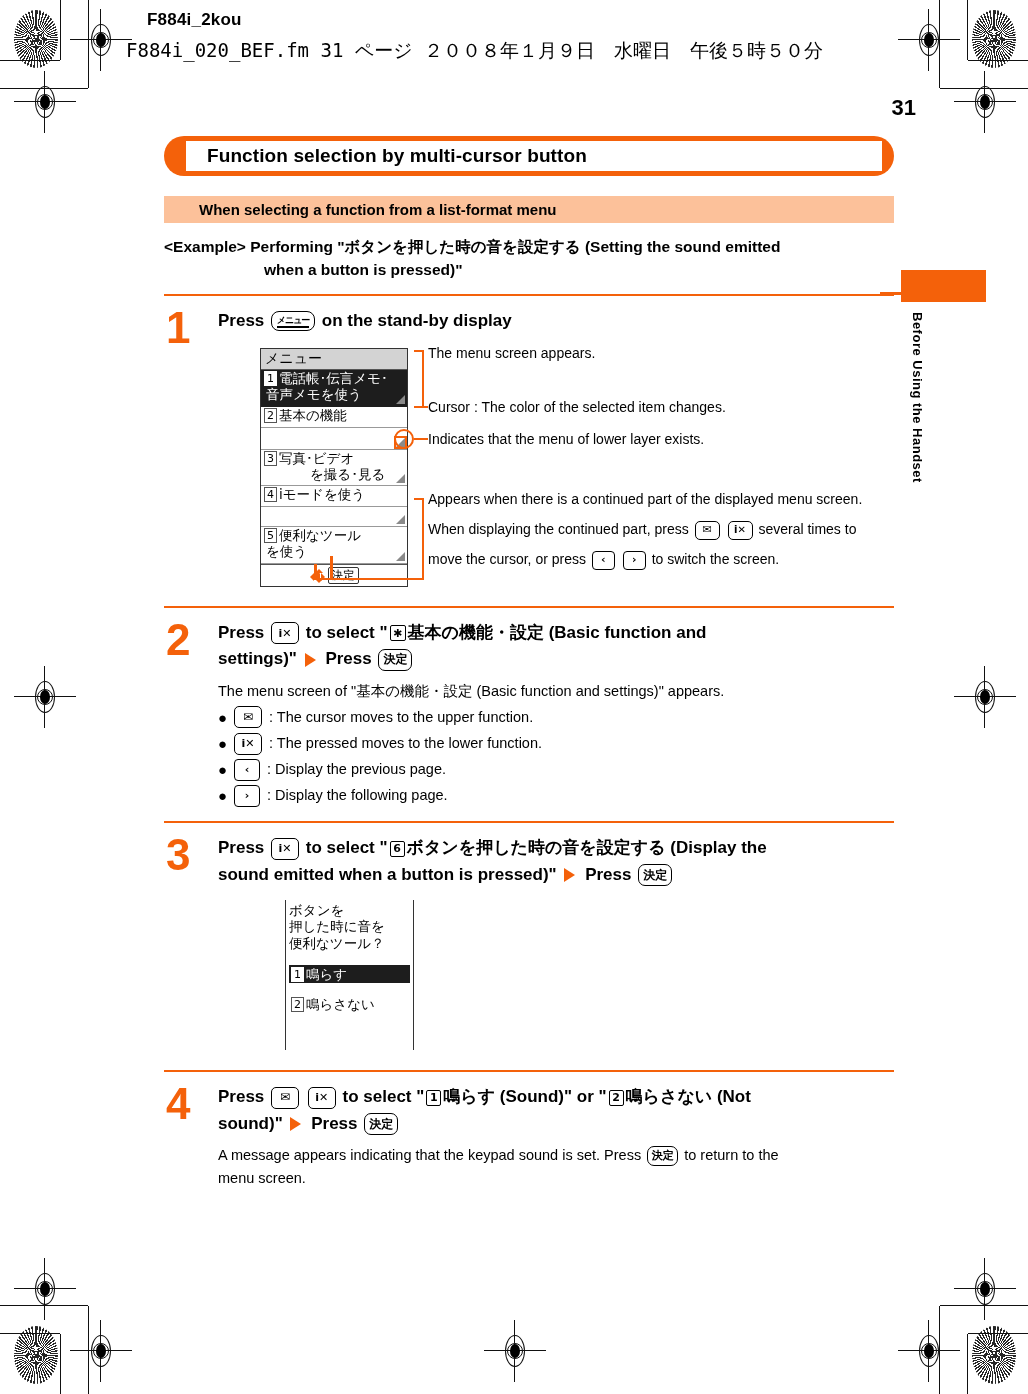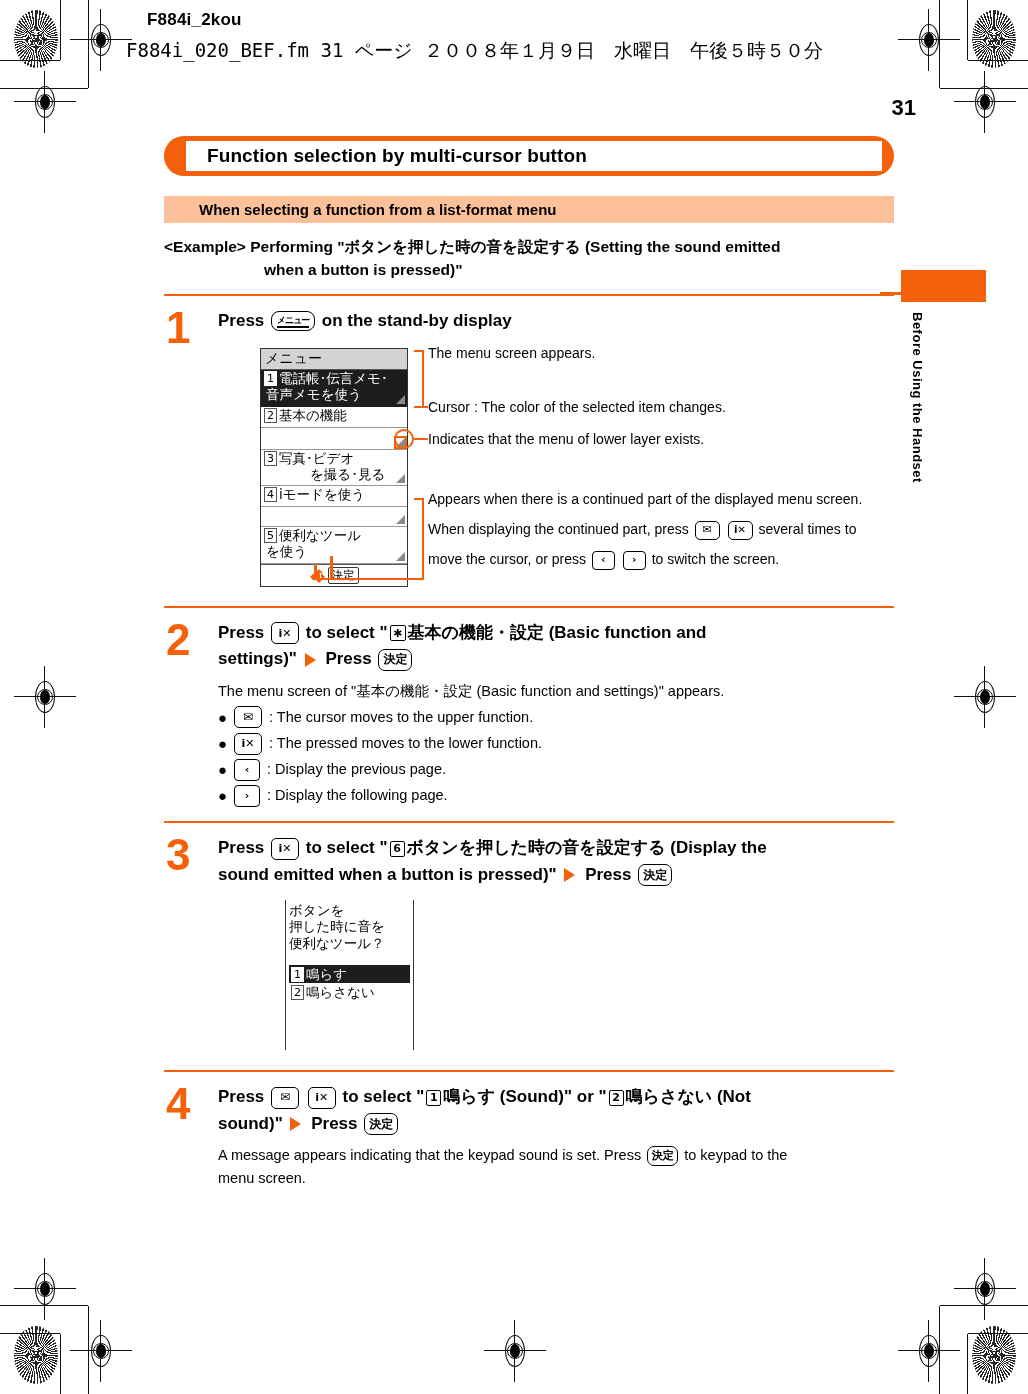--- a/index.html
+++ b/index.html
@@ -515,21 +515,21 @@
     <div class="screenwrap" style="height:160px;">
       <div class="phone" style="position:absolute;left:42px;top:4px;width:129px;height:150px;border-top:none;border-right:none;border-bottom:none;margin-left:25px;">
         <div style="border-right:1.4px solid #333;height:150px;padding:2px 3px;position:relative;">
           <div style="line-height:1.2;">ボタンを</div>
           <div style="line-height:1.2;">押した時に音を</div>
           <div style="line-height:1.2;">便利なツール？</div>
           <div style="height:14px;"></div>
           <div style="background:#1d1d1d;color:#fff;padding:0 2px;line-height:1.35;">
             <span class="ph-num" style="background:#fff;color:#000;border-color:#fff;">1</span><span>鳴らす</span>
           </div>
-          <div style="padding:0 2px;line-height:1.35;">
+          <div style="padding:12px 2px;line-height:1.35;">
             <span class="ph-num">2</span><span>鳴らさない</span>
           </div>
         </div>
       </div>
     </div>
   </div>
 
   <div class="rule"></div>
 
   <div class="step">
@@ -542,18 +542,18 @@
       <br>
       <span>sound)"</span>
       <span class="arrow-tri"></span>
       <span>Press</span>
       <span class="key key-ok">決定</span>
     </div>
 
     <div class="stepbody">
       <span>A message appears indicating that the keypad sound is set. Press</span>
       <span class="key key-ok" style="height:20px;width:31px;font-size:11px;">決定</span>
-      <span>to keypad to the</span>
+      <span>to return to the</span>
       <div>menu screen.</div>
     </div>
   </div>
 
 </div>
 
 </body></html>

